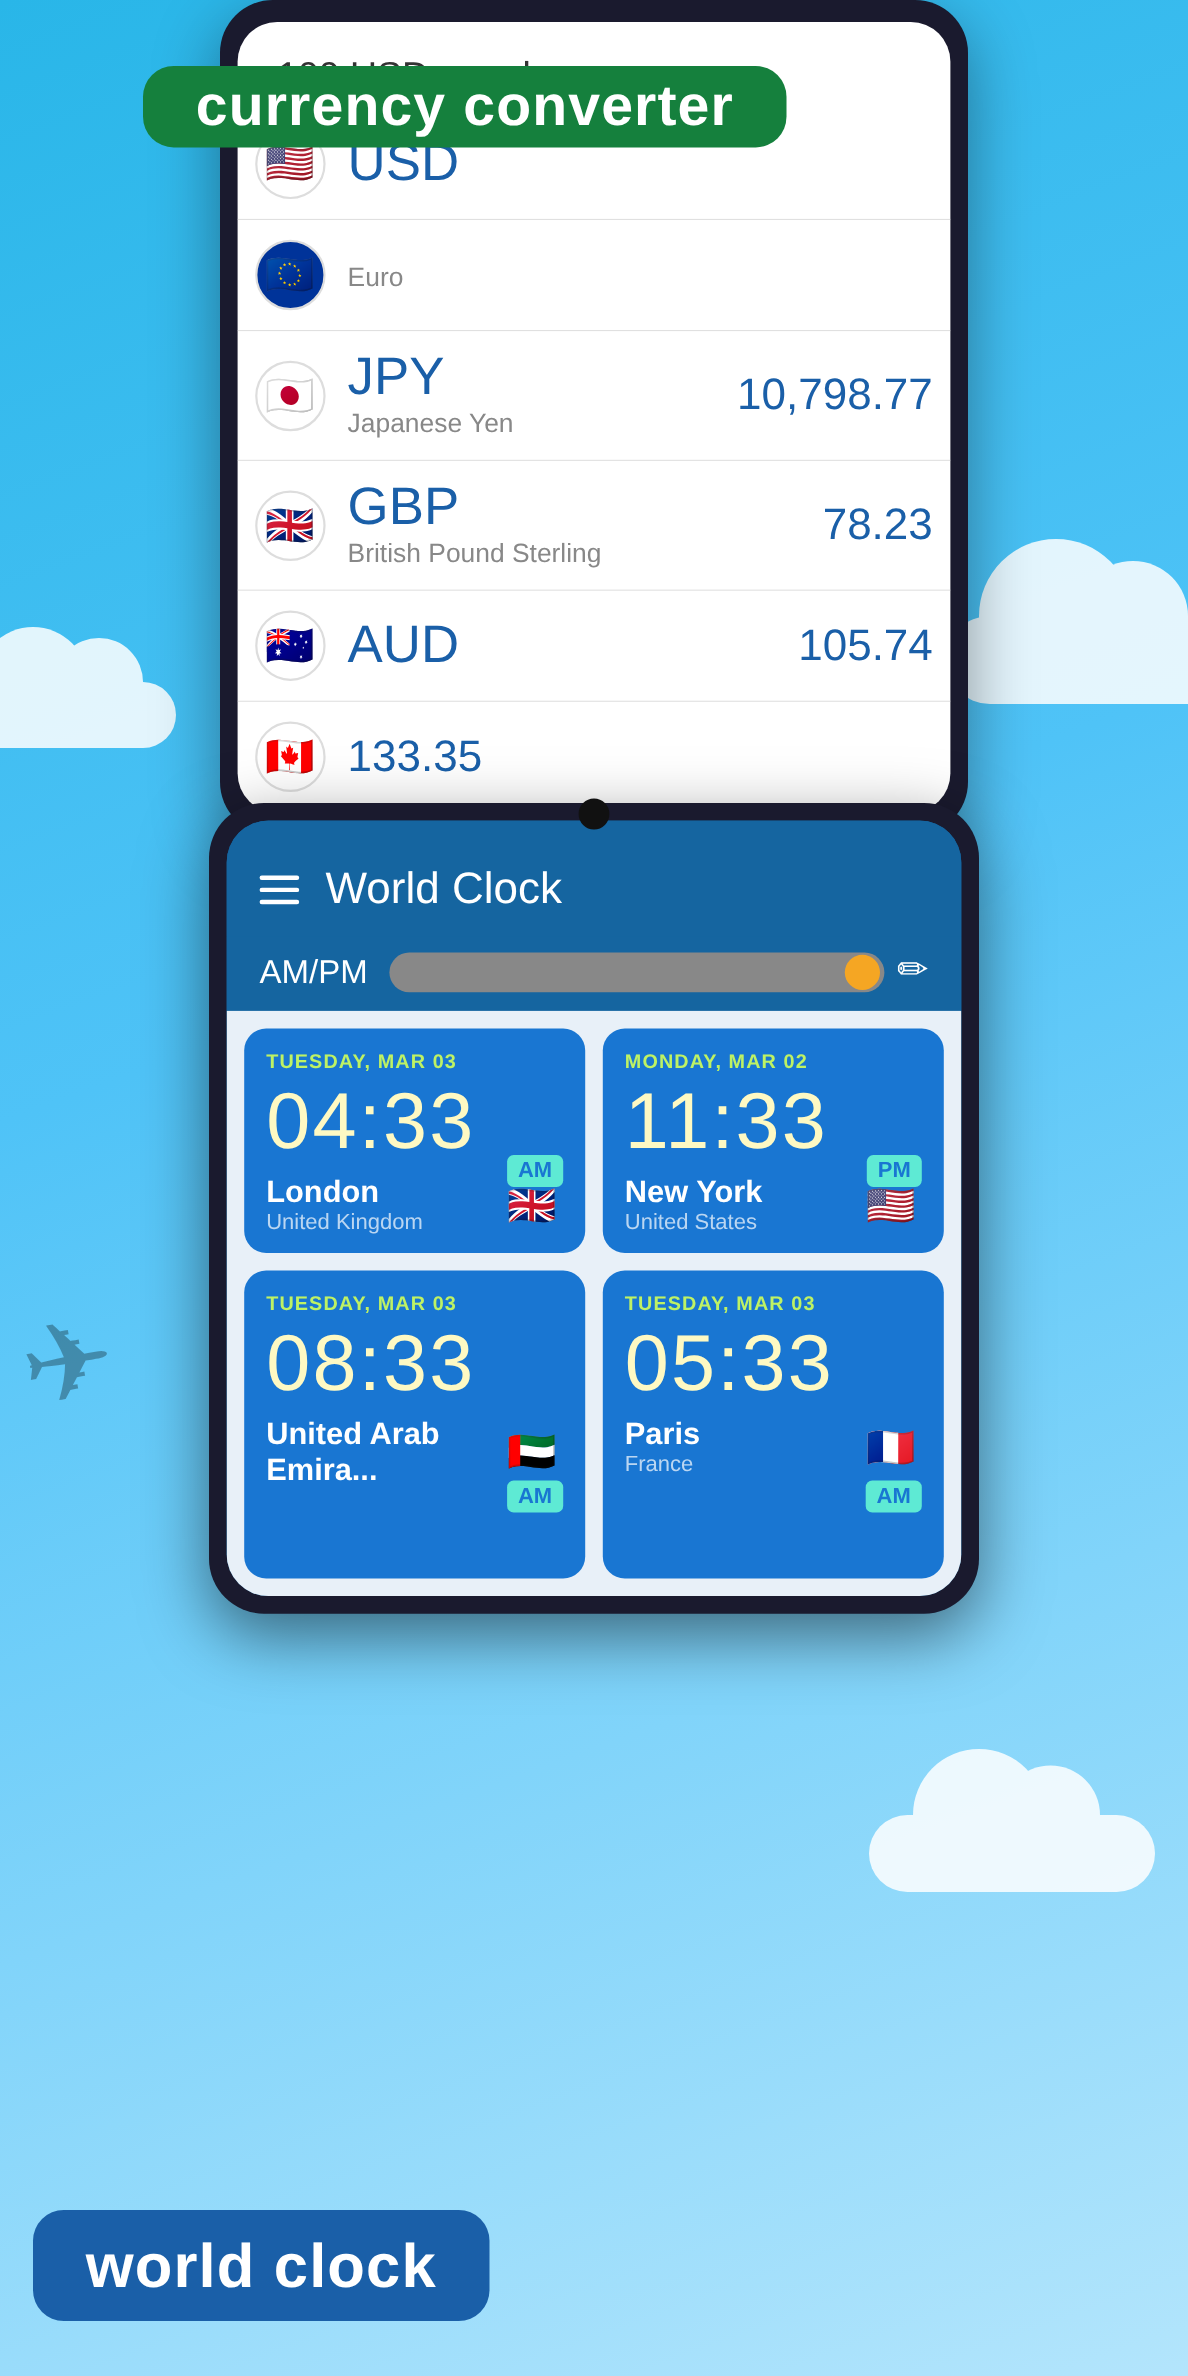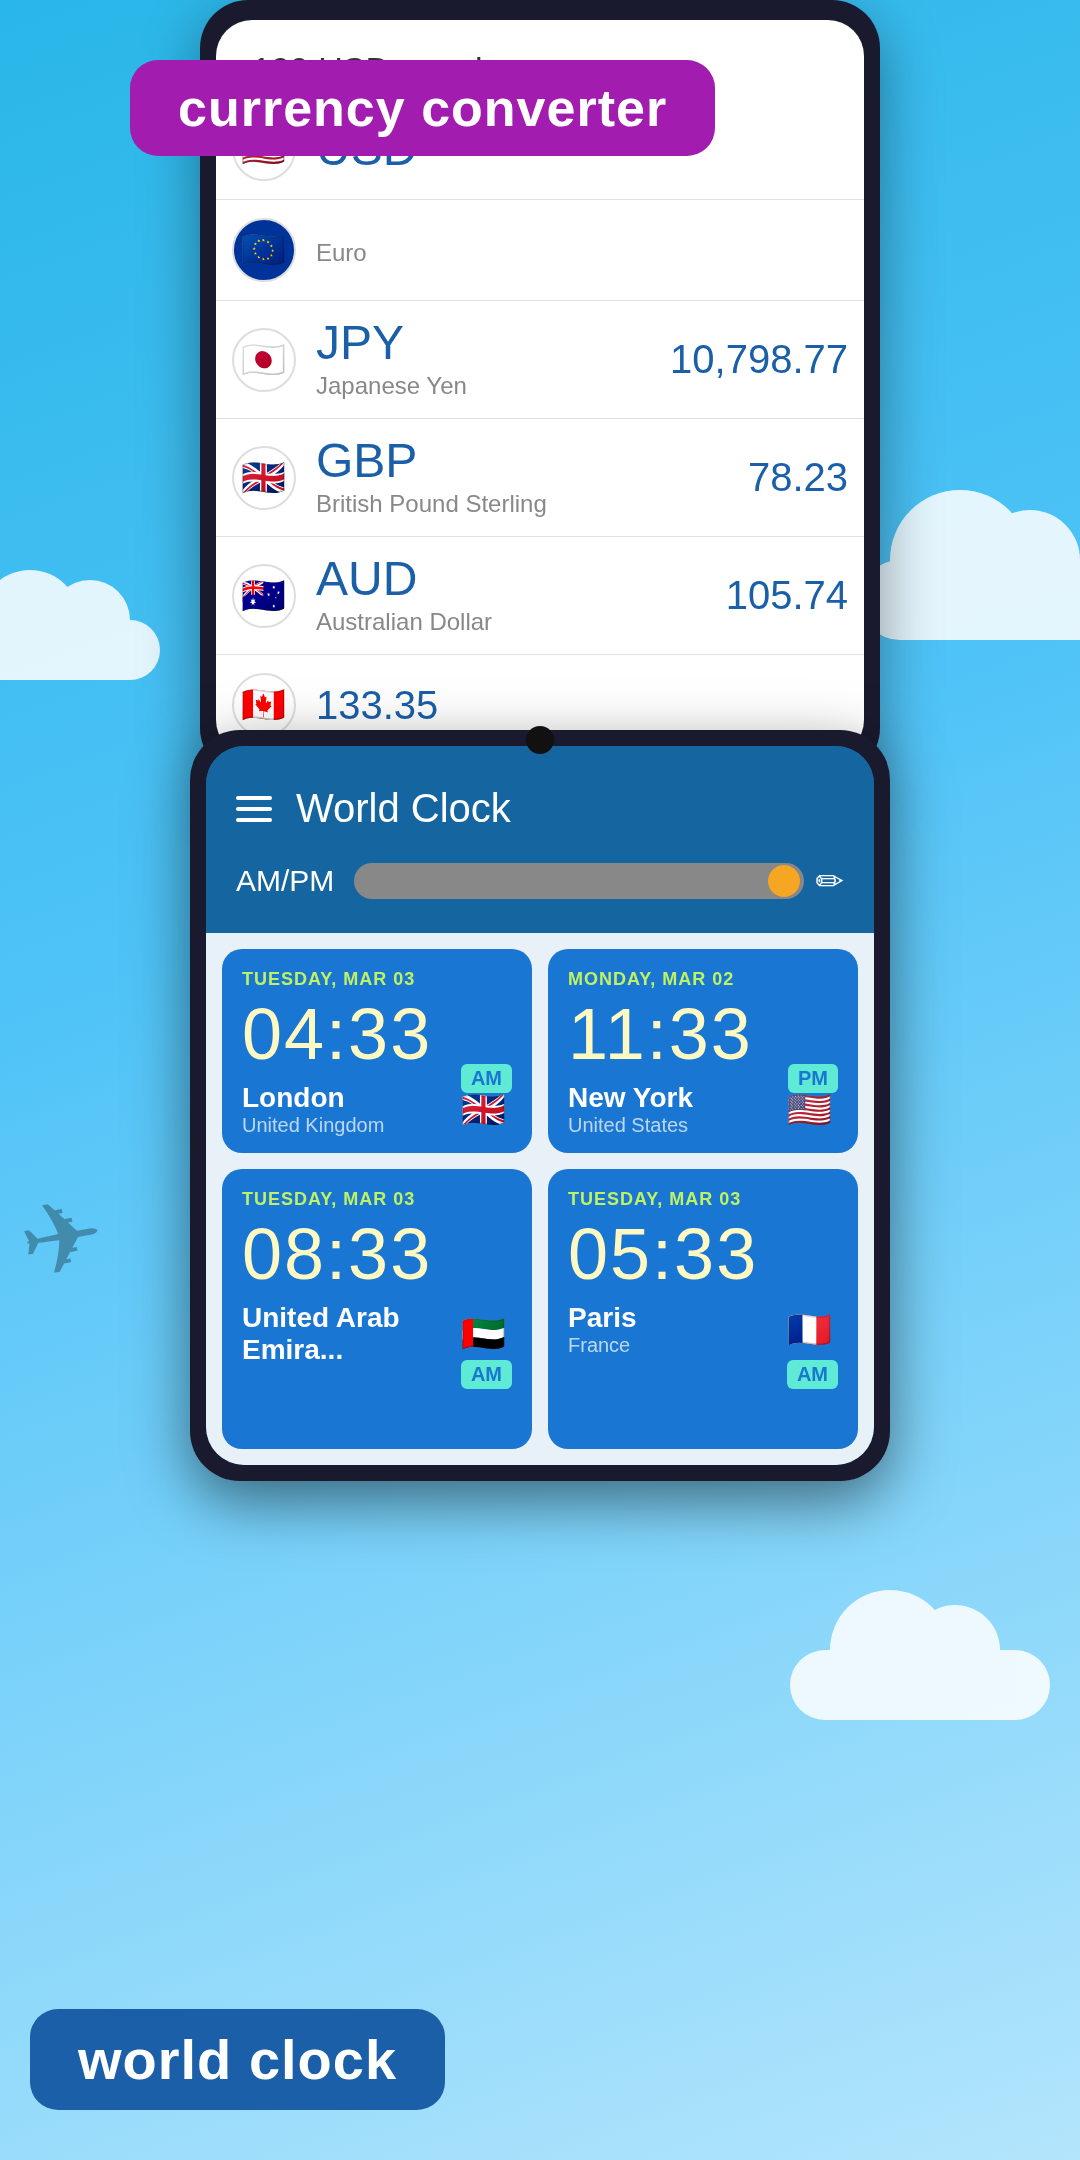--- a/index.html
+++ b/index.html
@@ -43,23 +43,23 @@
       background: white;
       border-radius: 36px;
       overflow: hidden;
     }
 
     
     .currency-label-box {
       position: absolute;
       top: 60px;
       left: 130px;
-      background: #a21caf;
+      background: #15803d;
       border-radius: 28px;
-      padding: 18px 48px;
+      padding: 7px 48px;
       z-index: 20;
     }
     .currency-label-box span {
       color: white;
       font-size: 52px;
       font-weight: 900;
       letter-spacing: 1px;
     }
 
     .currency-header {
@@ -170,23 +170,23 @@
     .wc-title {
       font-size: 40px;
       color: white;
       font-weight: 400;
       flex: 1;
     }
 
     
     .wc-subheader {
       background: #1565a0;
-      padding: 10px 30px 32px 30px;
-      display: flex;
-      align-items: center;
+      padding: 10px 30px 17px 30px;
+      display: flex;
+      align-items: flex-end;
     }
 
     .ampm-label {
       font-size: 30px;
       color: white;
       margin-right: 20px;
     }
 
     .toggle-switch {
       width: 72px;
@@ -408,21 +408,20 @@
         <div class="currency-code">GBP</div>
         <div class="currency-name">British Pound Sterling</div>
       </div>
       <div class="currency-value">78.23</div>
     </div>
 
     <div class="currency-row">
       <div class="flag-circle">🇦🇺</div>
       <div class="currency-info">
         <div class="currency-code">AUD</div>
-        <div class="currency-name">Australian Dollar</div>
       </div>
       <div class="currency-value">105.74</div>
     </div>
 
     <div class="currency-row">
       <div class="flag-circle">🇨🇦</div>
       <div class="currency-value">133.35</div>
     </div>
   </div>
 </div>

